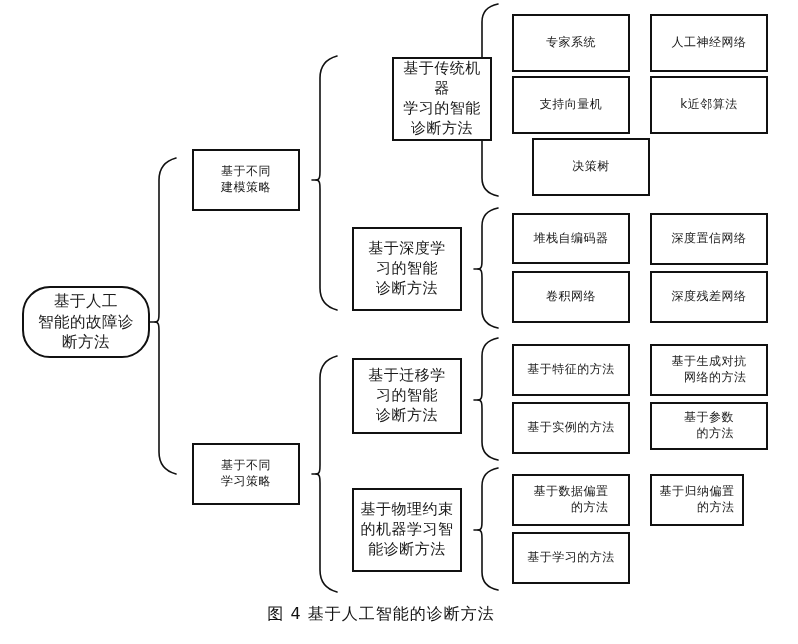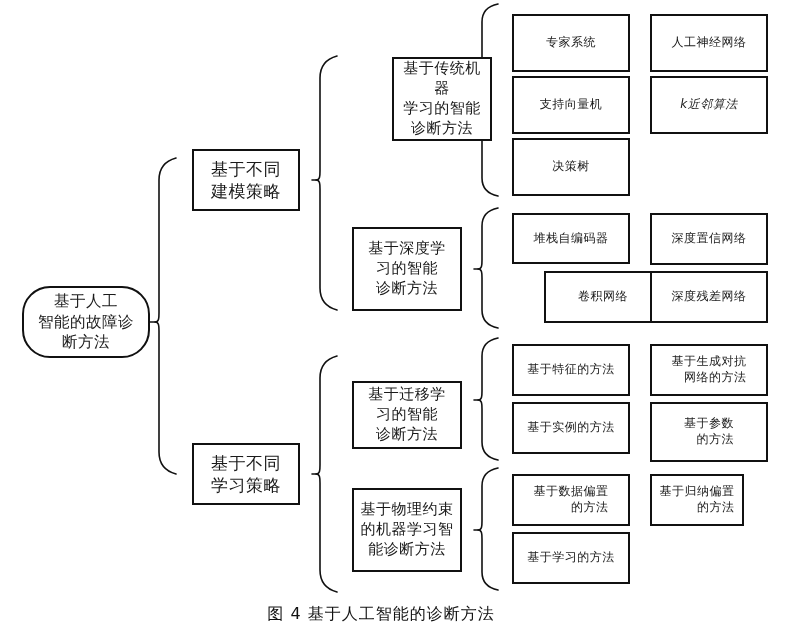--- a/index.html
+++ b/index.html
@@ -37,21 +37,21 @@
     justify-content: center;
     text-align: center;
     line-height: 1.32;
     font-size: 15px;
     letter-spacing: 0.5px;
     white-space: pre-line;
     padding: 2px 3px;
     z-index: 2;
   }
   .node.root { font-size: 15.5px; border-radius: 28px; }
-  .node.lvl2 { font-size: 17px; }
+  .node.lvl2 { font-size: 12px; }
   .node.lvl3 { font-size: 15px; }
   .node.leaf { font-size: 12px; text-align: right; }
 
   #caption {
     position: absolute;
     left: 0;
     width: 762px;
     text-align: center;
     font-size: 16px;
     letter-spacing: 1px;
@@ -142,47 +142,47 @@
 学习策略</div>
 
   <div class="node lvl3" style="left:352px; top:57px; width:100px; height:84px;margin-left:40px;">基于传统机器
 学习的智能
 诊断方法</div>
 
   <div class="node lvl3" style="left:352px; top:227px; width:110px; height:84px;">基于深度学
 习的智能
 诊断方法</div>
 
-  <div class="node lvl3" style="left:352px; top:358px; width:110px; height:68px;margin-top:23px;">基于迁移学
+  <div class="node lvl3" style="left:352px; top:358px; width:110px; height:76px;">基于迁移学
 习的智能
 诊断方法</div>
 
   <div class="node lvl3" style="left:352px; top:488px; width:110px; height:84px;">基于物理约束
 的机器学习智
 能诊断方法</div>
 
   <div class="node leaf" style="left:512px; top:14px; width:118px; height:58px;">专家系统</div>
   <div class="node leaf" style="left:512px; top:76px; width:118px; height:58px;">支持向量机</div>
-  <div class="node leaf" style="left:512px; top:138px; width:118px; height:58px;">决策树</div>
+  <div class="node leaf" style="left:532px; top:138px; width:118px; height:58px;">决策树</div>
 
   <div class="node leaf" style="left:650px; top:14px; width:118px; height:58px;">人工神经网络</div>
-  <div class="node leaf" style="left:650px; top:76px; width:118px; height:58px;font-style:italic;">k近邻算法</div>
+  <div class="node leaf" style="left:650px; top:76px; width:118px; height:58px;">k近邻算法</div>
 
   <div class="node leaf" style="left:512px; top:213px; width:118px; height:51px;">堆栈自编码器</div>
-  <div class="node leaf" style="left:512px; top:271px; width:118px; height:52px;margin-left:32px;">卷积网络</div>
+  <div class="node leaf" style="left:512px; top:271px; width:118px; height:52px;">卷积网络</div>
 
   <div class="node leaf" style="left:650px; top:213px; width:118px; height:52px;">深度置信网络</div>
   <div class="node leaf" style="left:650px; top:271px; width:118px; height:52px;">深度残差网络</div>
 
   <div class="node leaf" style="left:512px; top:344px; width:118px; height:52px;">基于特征的方法</div>
   <div class="node leaf" style="left:512px; top:402px; width:118px; height:52px;">基于实例的方法</div>
 
   <div class="node leaf" style="left:650px; top:344px; width:118px; height:52px;">基于生成对抗
 网络的方法</div>
-  <div class="node leaf" style="left:650px; top:402px; width:118px; height:60px;">基于参数
+  <div class="node leaf" style="left:650px; top:402px; width:118px; height:48px;">基于参数
 的方法</div>
 
   <div class="node leaf" style="left:512px; top:474px; width:118px; height:52px;">基于数据偏置
 的方法</div>
   <div class="node leaf" style="left:512px; top:532px; width:118px; height:52px;">基于学习的方法</div>
 
   <div class="node leaf" style="left:650px; top:474px; width:94px; height:52px;">基于归纳偏置
 的方法</div>
 
   <div id="caption" style="top:604px;">图 4    基于人工智能的诊断方法</div>

